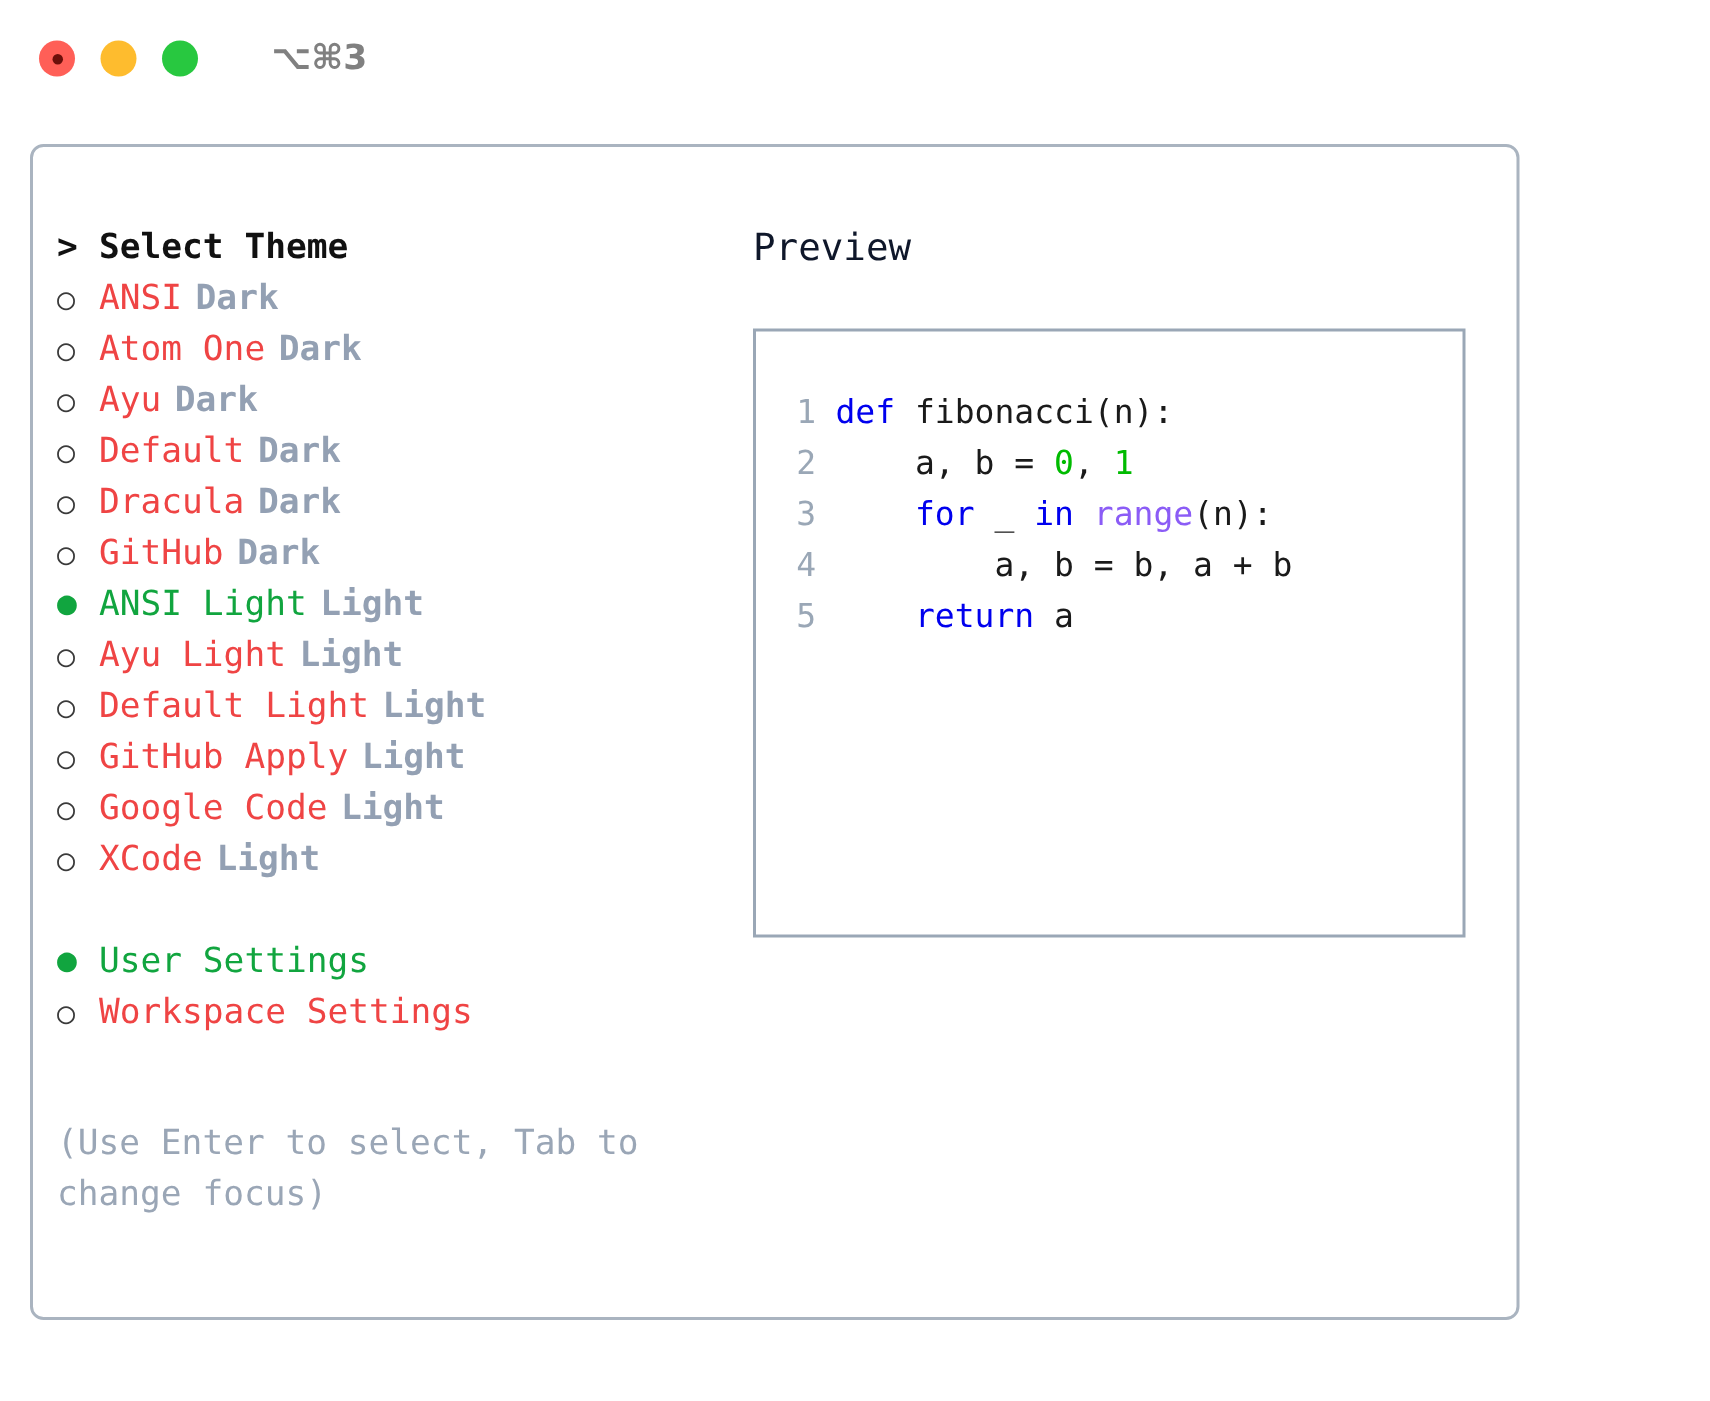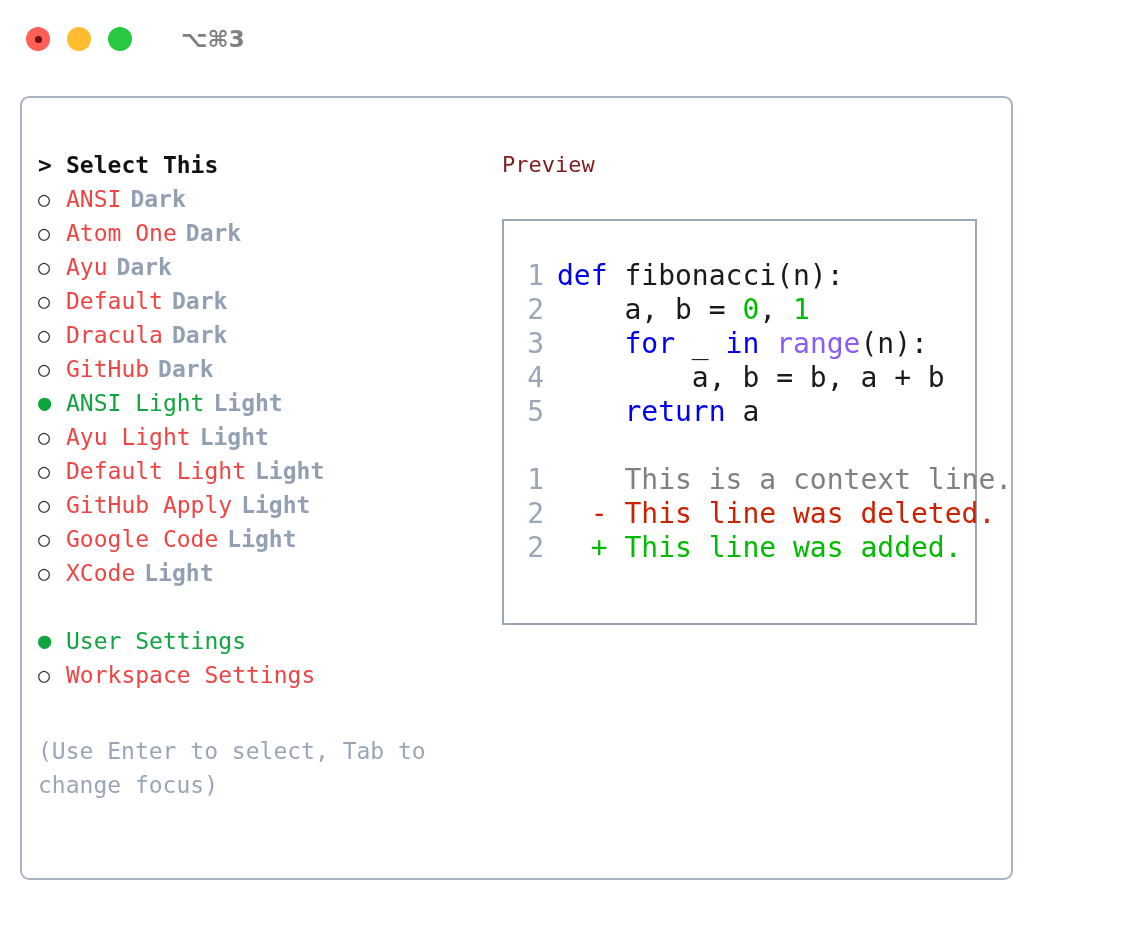--- a/index.html
+++ b/index.html
@@ -138,53 +138,53 @@
 
   .apply-heading {
     font-weight: 400;
     color: #111111;
     padding-left: 28px;
   }
 
   .spacer { height: 34px; }
 
   .hint {
-    margin-top: 8px;
+    margin-top: 19px;
     font-size: 23px;
     line-height: 34px;
     color: #9aa6b6;
     width: 410px;
     white-space: normal;
   }
 
   
   .right-col {
     position: absolute;
     left: 480px;
     top: 50px;
     width: 495px;
   }
   .preview-label {
-    font-size: 22px;
-    line-height: 34px;
-    color: #7f1d1d;
+    font-size: 25px;
+    line-height: 34px;
+    color: #0f172a;
     font-weight: 400;
   }
   .preview-box {
     margin-top: 37px;
     width: 475px;
     height: 406px;
     border: 2px solid #9aa7b6;
     box-sizing: border-box;
     background: #ffffff;
     padding: 38px 0 0 12px;
   }
 
   .code-line {
-    font-size: 28px;
+    font-size: 22px;
     line-height: 34px;
     white-space: pre;
   }
   .ln {
     display: inline-block;
     width: 28px;
     text-align: right;
     color: #9aa7b6;
     margin-right: 13px;
   }
@@ -212,21 +212,21 @@
     </div>
     <div class="shortcut">⌥⌘3</div>
   </div>
 
   <div class="window">
     <div class="columns">
 
       <div class="left-col">
 
         <div class="row heading">
-          <span class="caret">&gt;</span><span>Select This</span>
+          <span class="caret">&gt;</span><span>Select Theme</span>
         </div>
 
         <div id="theme-list">
             <div class="row"><span class="marker">○</span><span class="item-label">ANSI</span><span class="item-tag">Dark</span></div>
             <div class="row"><span class="marker">○</span><span class="item-label">Atom One</span><span class="item-tag">Dark</span></div>
             <div class="row"><span class="marker">○</span><span class="item-label">Ayu</span><span class="item-tag">Dark</span></div>
             <div class="row"><span class="marker">○</span><span class="item-label">Default</span><span class="item-tag">Dark</span></div>
             <div class="row"><span class="marker">○</span><span class="item-label">Dracula</span><span class="item-tag">Dark</span></div>
             <div class="row"><span class="marker">○</span><span class="item-label">GitHub</span><span class="item-tag">Dark</span></div>
             <div class="row"><span class="marker on">●</span><span class="item-label sel">ANSI Light</span><span class="item-tag">Light</span></div>
@@ -254,23 +254,18 @@
         <div class="preview-label">Preview</div>
         <div class="preview-box">
           <div id="code-block">
               <div class="code-line"><span class="ln">1</span><span class="kw">def </span><span class="plain">fibonacci(n):</span></div>
               <div class="code-line"><span class="ln">2</span><span class="plain">    a, b = </span><span class="num">0</span><span class="plain">, </span><span class="num">1</span></div>
               <div class="code-line"><span class="ln">3</span><span class="plain">    </span><span class="kw">for</span><span class="plain"> _ </span><span class="kw">in</span><span class="plain"> </span><span class="fn">range</span><span class="plain">(n):</span></div>
               <div class="code-line"><span class="ln">4</span><span class="plain">        a, b = b, a + b</span></div>
               <div class="code-line"><span class="ln">5</span><span class="plain">    </span><span class="kw">return</span><span class="plain"> a</span></div>
             </div>
           <div class="gap"></div>
-          <div id="diff-block">
-              <div class="code-line"><span class="ln">1</span><span class="diff-ctx">    This is a context line.</span></div>
-              <div class="code-line"><span class="ln">2</span><span class="diff-del">  - This line was deleted.</span></div>
-              <div class="code-line"><span class="ln">2</span><span class="diff-add">  + This line was added.</span></div>
-            </div>
         </div>
       </div>
 
     </div>
   </div>
 </div>
 
 </body></html>

